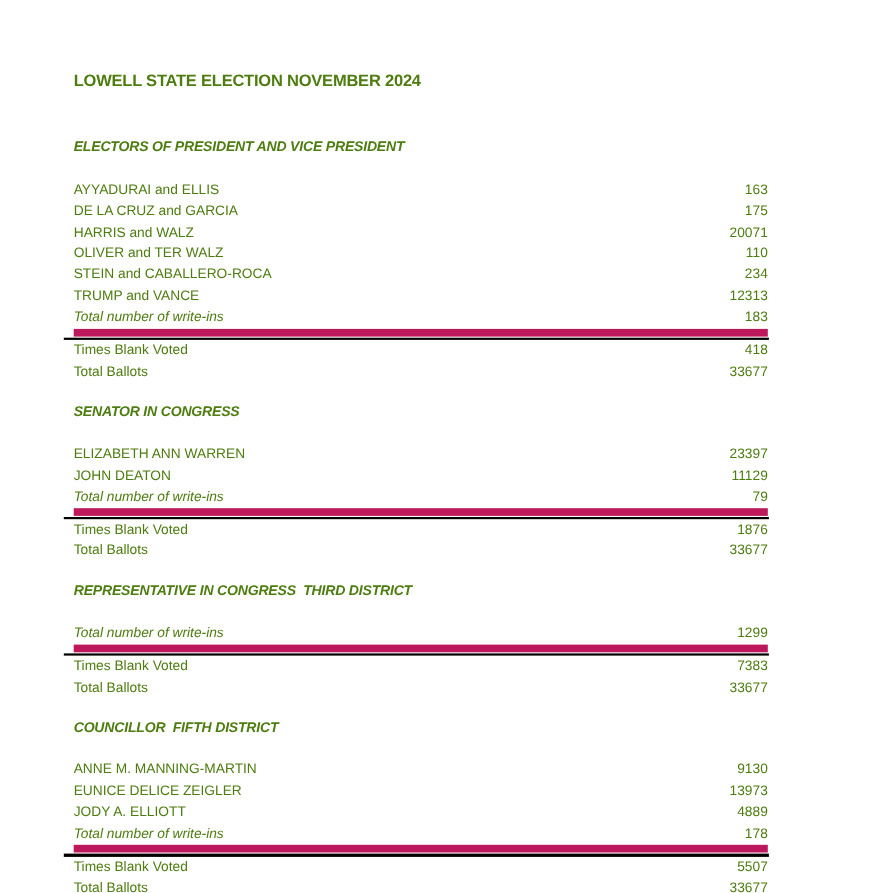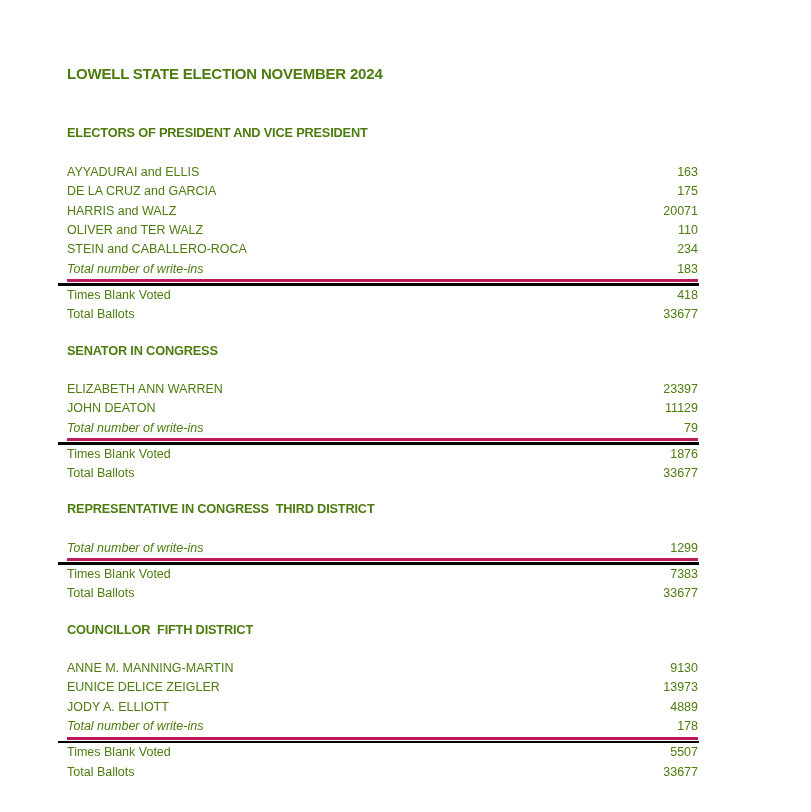--- a/index.html
+++ b/index.html
@@ -25,22 +25,23 @@
     white-space: pre-wrap;
   }
   .race { margin: 0; }
   .race-header {
     margin: 16px 0 20px 0;
     font-size: 12.8px;
     font-weight: bold;
     letter-spacing: -0.2px;
     line-height: 19.4px;
     white-space: pre-wrap;
+    font-style: italic;
   }
-  .rows { border-bottom: 3px solid #be185d; }
+  .rows { border-bottom: 7px solid #be185d; }
   .row {
     display: flex;
     justify-content: space-between;
     align-items: baseline;
     height: 19.4px;
     overflow: visible;
   }
   .cell-name { text-align: left; white-space: pre-wrap; }
   .cell-votes { text-align: right; }
   .write-ins .cell-name { font-style: italic; text-align: center; }
@@ -78,20 +79,24 @@
   <div class="row">
     <span class="cell-name">OLIVER and TER WALZ</span>
     <span class="cell-votes">110</span>
   </div>
 
   <div class="row">
     <span class="cell-name">STEIN and CABALLERO-ROCA</span>
     <span class="cell-votes">234</span>
   </div>
 
+  <div class="row">
+    <span class="cell-name">TRUMP and VANCE</span>
+    <span class="cell-votes">12313</span>
+  </div>
 <div class="row write-ins">
         <span class="cell-name">Total number of write-ins</span>
         <span class="cell-votes">183</span>
       </div>
     </div>
     <div class="thick-rule"></div>
     <div class="row">
       <span class="cell-name">Times Blank Voted</span>
       <span class="cell-votes">418</span>
     </div>

